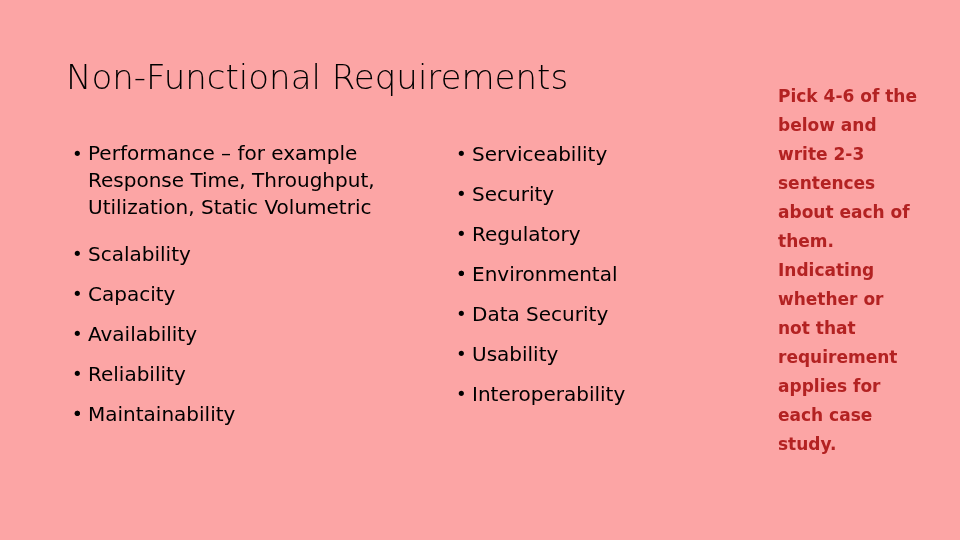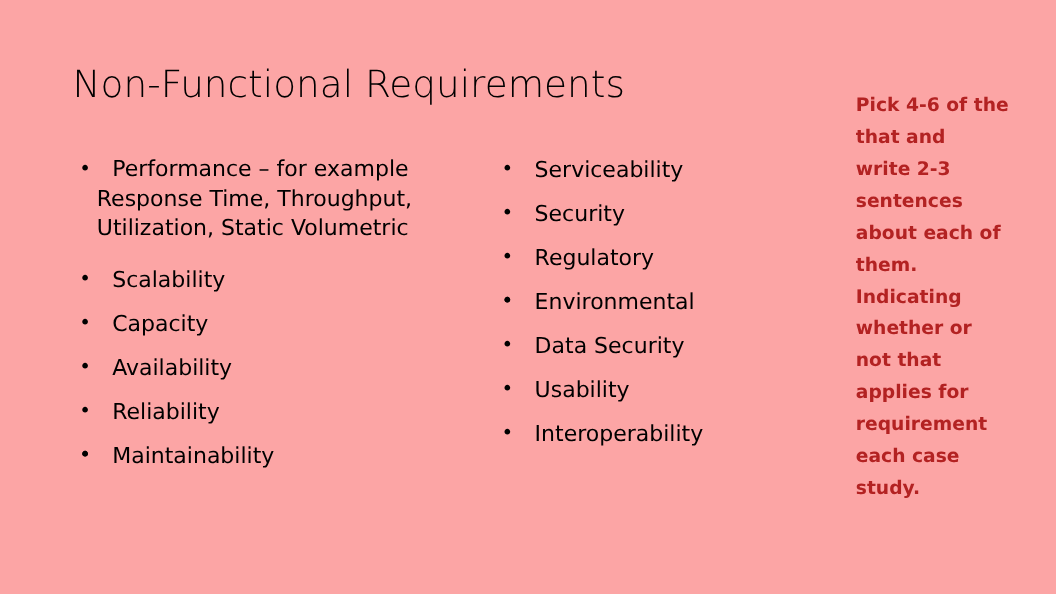--- a/index.html
+++ b/index.html
@@ -85,21 +85,20 @@
   #middle-column .bullet-item {
     line-height: 40px;
     margin-bottom: 0;
   }
   #middle-column .bullet-item .bullet-mark {
     line-height: 40px;
   }
 
   .bullet-text {
     display: inline;
-    margin-left: 14px;
   }
 
   
   #note-column {
     position: absolute;
     left: 750px;
     top: 82px;
     width: 160px;
     font-family: "DejaVu Sans", "Liberation Sans", sans-serif;
     font-size: 17px;
@@ -136,27 +135,27 @@
       <div class="bullet-item single"><span class="bullet-mark">•</span><span class="bullet-text">Regulatory</span></div>
       <div class="bullet-item single"><span class="bullet-mark">•</span></div>
       <div class="bullet-item single"><span class="bullet-mark">•</span><span class="bullet-text">Environmental</span></div>
       <div class="bullet-item single"><span class="bullet-mark">•</span><span class="bullet-text">Data Security</span></div>
       <div class="bullet-item single"><span class="bullet-mark">•</span><span class="bullet-text">Usability</span></div>
       <div class="bullet-item single"><span class="bullet-mark">•</span><span class="bullet-text">Interoperability</span></div>
     </div>
 
   <div id="note-column" style="color: rgb(179, 34, 34);">
       <span class="note-line">Pick 4-6 of the</span>
-      <span class="note-line">that and</span>
+      <span class="note-line">below and</span>
       <span class="note-line">write 2-3</span>
       <span class="note-line">sentences</span>
       <span class="note-line">about each of</span>
       <span class="note-line">them.</span>
       <span class="note-line">Indicating</span>
       <span class="note-line">whether or</span>
       <span class="note-line">not that</span>
+      <span class="note-line">requirement</span>
       <span class="note-line">applies for</span>
-      <span class="note-line">requirement</span>
       <span class="note-line">each case</span>
       <span class="note-line">study.</span>
     </div>
 
 </div>
 
 </body></html>

